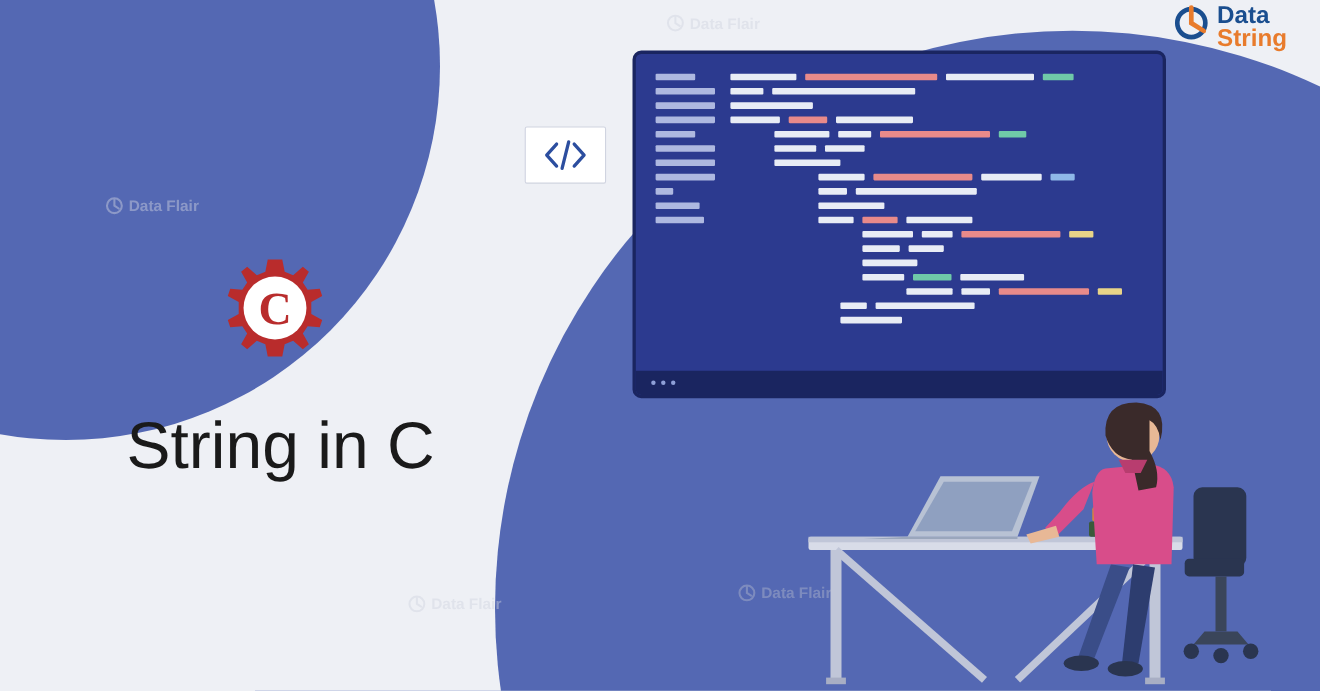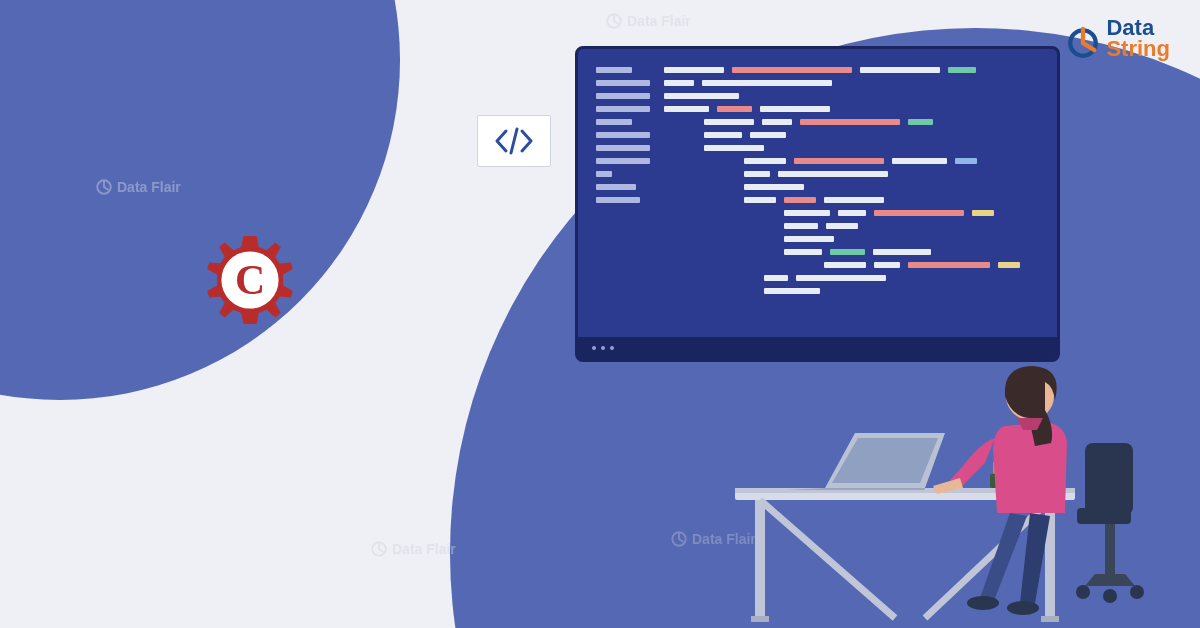--- a/index.html
+++ b/index.html
@@ -48,24 +48,24 @@
   gap: 4px;
   z-index: 4;
 }
 .watermark svg { width: 18px; height: 18px; }
 .wm1 { top: 12px; left: 605px; }
 .wm2 { top: 178px; left: 95px; }
 .wm3 { top: 540px; left: 370px; }
 .wm4 { top: 530px; left: 670px; color: #b0b6cc; }
 .logo-main {
   position: absolute;
-  top: 18px;
+  top: 4px;
   right: 30px;
   display: flex;
-  align-items: flex-end;
+  align-items: flex-start;
   gap: 6px;
   z-index: 10;
 }
 .logo-main svg { width: 34px; height: 34px; }
 .logo-main .text { font-size: 22px; font-weight: 700; line-height: 0.95; }
 .logo-main .data { color: #1a4e8f; }
 .logo-main .flair { color: #e87b2c; }
 .gear-c {
   position: absolute;
   top: 225px;
@@ -195,20 +195,21 @@
   <div class="gear-c">
     <svg viewBox="0 0 100 100">
       <g fill="#b92c2c">
         <path d="M50 10 L56 10 L58 20 L65 23 L73 16 L78 20 L73 29 L77 35 L87 34 L89 40 L80 45 L80 55 L89 60 L87 66 L77 65 L73 71 L78 80 L73 84 L65 77 L58 80 L56 90 L50 90 L44 90 L42 80 L35 77 L27 84 L22 80 L27 71 L23 65 L13 66 L11 60 L20 55 L20 45 L11 40 L13 34 L23 35 L27 29 L22 20 L27 16 L35 23 L42 20 L44 10 Z"></path>
       </g>
       <circle cx="50" cy="50" r="26" fill="#fff"></circle>
       <text x="50" y="63" text-anchor="middle" font-size="38" font-weight="700" fill="#b92c2c" font-family="Georgia, serif">C</text>
     </svg>
   </div>
 
+  <div class="title">String in C</div>
 
   <div class="code-tag">
     <svg viewBox="0 0 40 28">
       <path d="M12 4 L3 14 L12 24" fill="none" stroke="#2c4e9f" stroke-width="3" stroke-linecap="round" stroke-linejoin="round"></path>
       <path d="M28 4 L37 14 L28 24" fill="none" stroke="#2c4e9f" stroke-width="3" stroke-linecap="round" stroke-linejoin="round"></path>
       <path d="M23 2 L17 26" fill="none" stroke="#2c4e9f" stroke-width="3" stroke-linecap="round"></path>
     </svg>
   </div>
 
   <div class="code-window">

